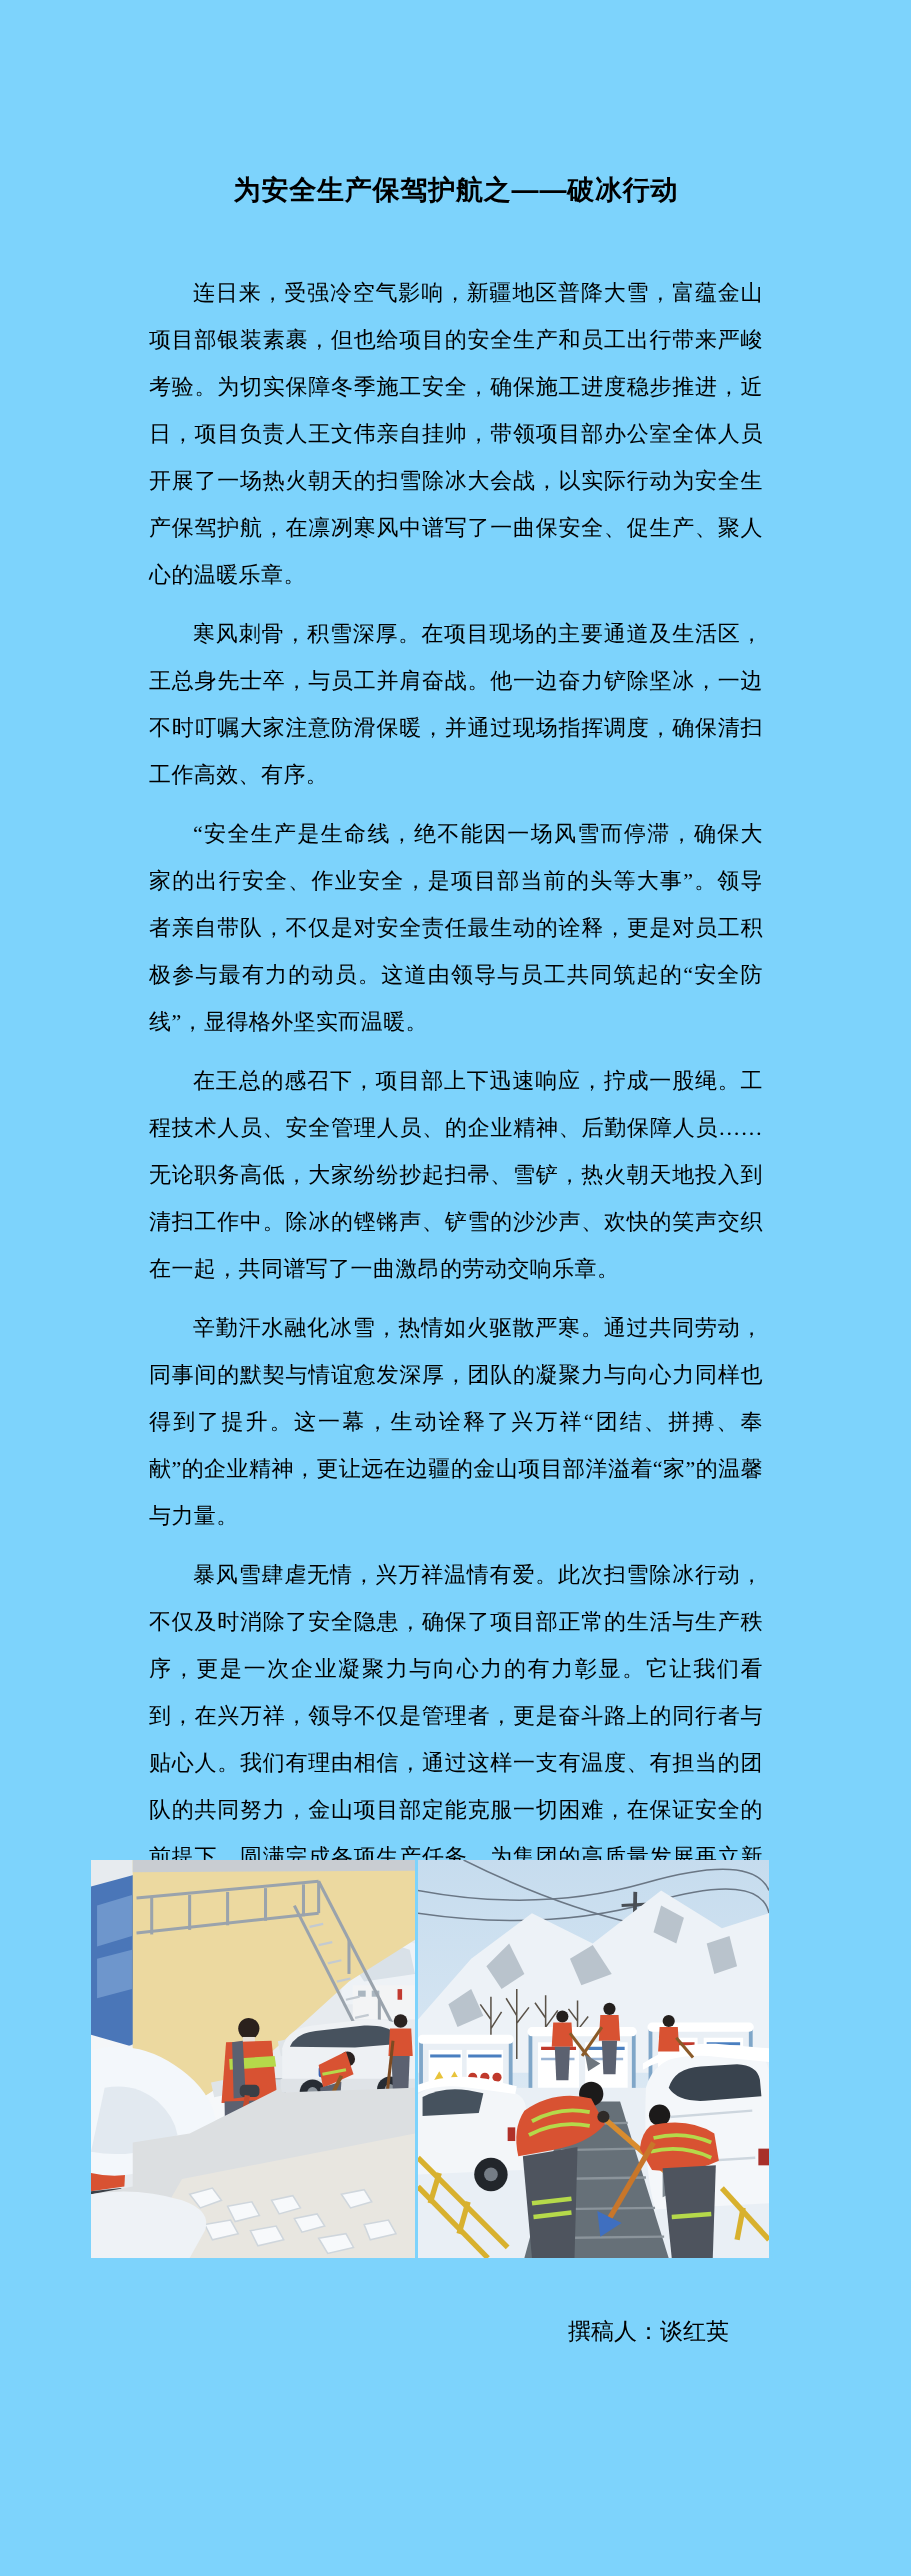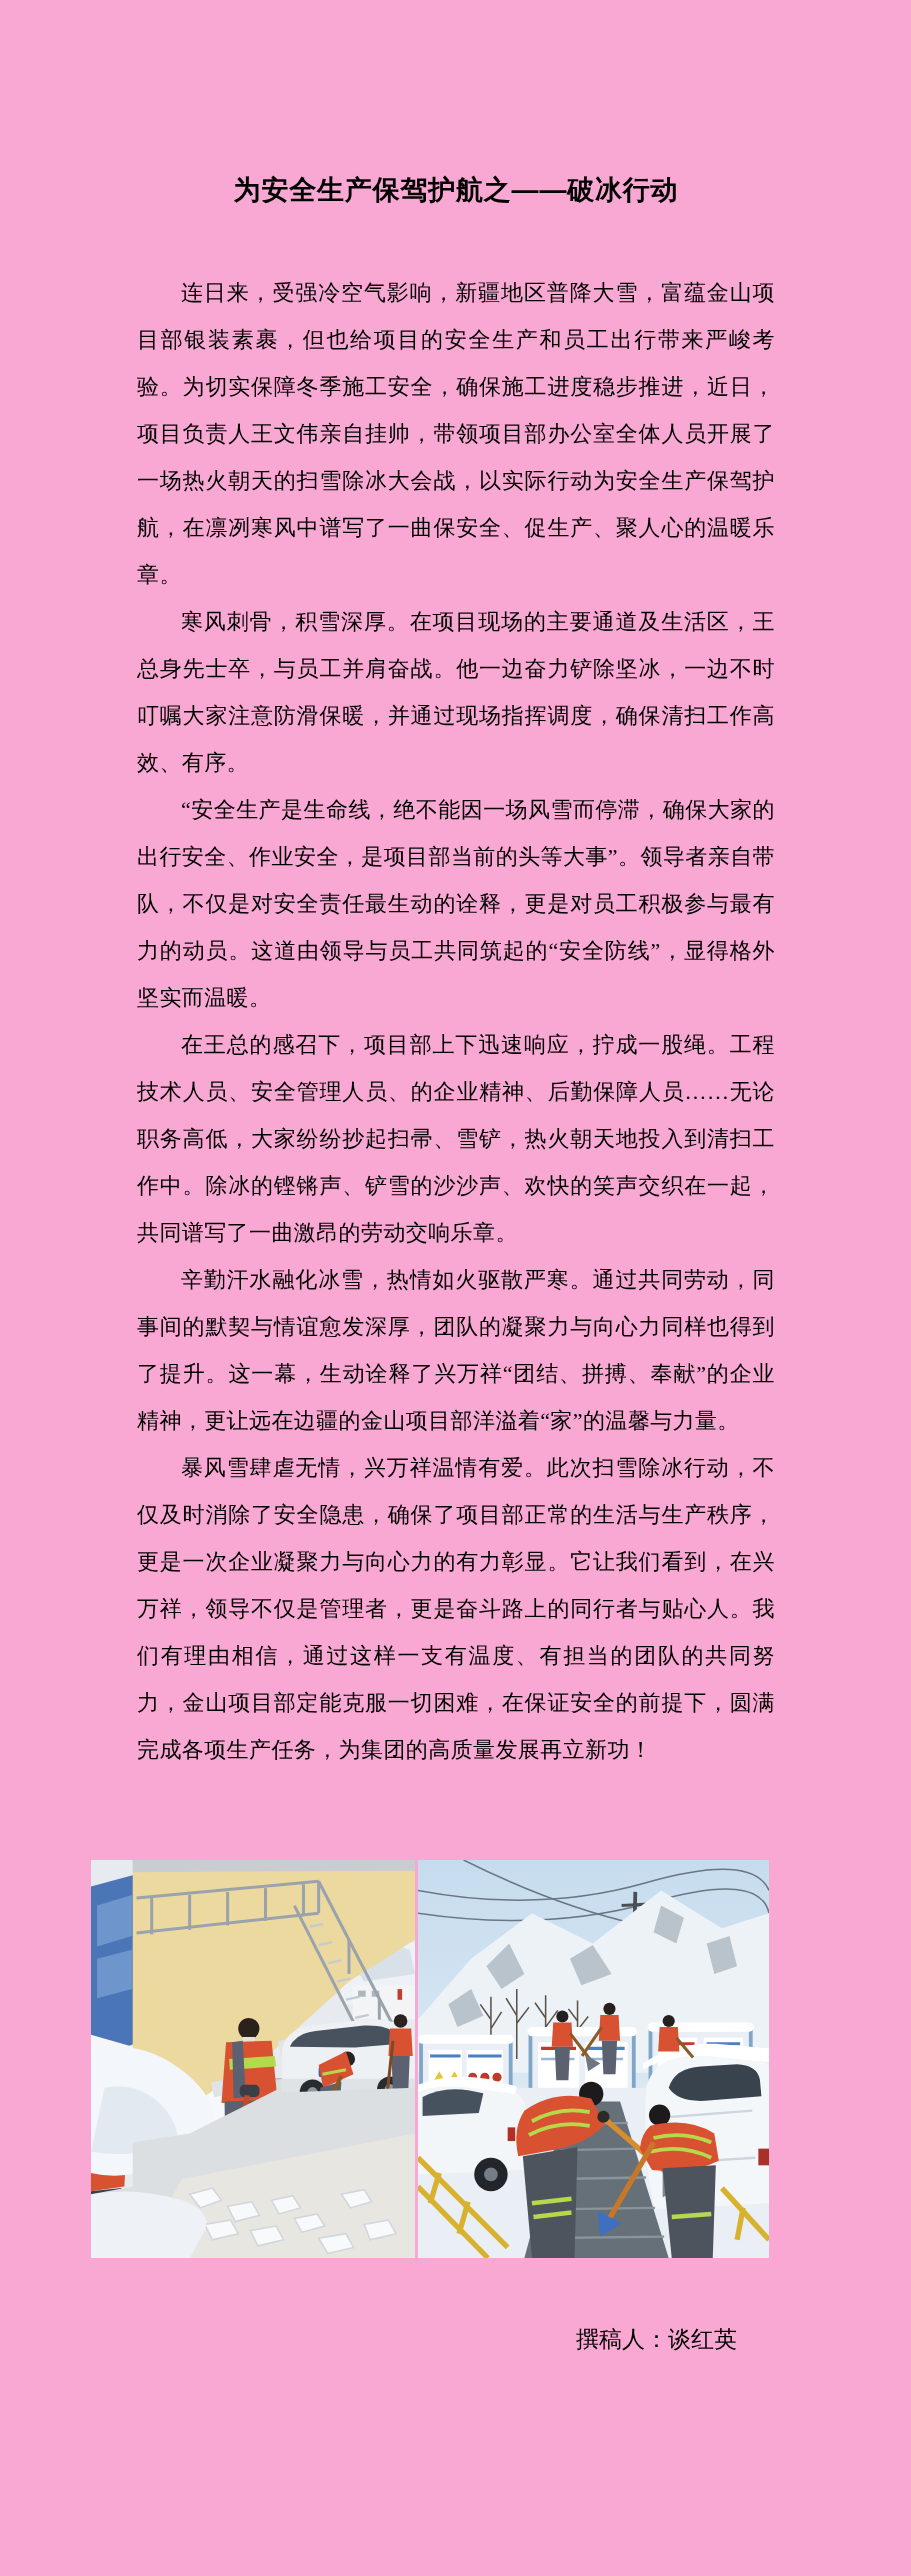--- a/index.html
+++ b/index.html
@@ -1,20 +1,20 @@
 <!DOCTYPE html>
 <html style="font-size:12px"><head>
 <meta charset="utf-8">
 <style>
   html, body { margin: 0; padding: 0; background: #ffffff; }
   .page {
     position: relative;
     width: 912px;
     height: 2576px;
-    background: #f9a8d4;
+    background: #7dd3fc;
     font-family: "Liberation Serif", serif;
     color: #000000;
     overflow: hidden;
   }
   .article-title {
     margin: 0;
     padding-top: 172px;
     text-align: center;
     font-family: "Liberation Sans", sans-serif;
     font-weight: 700;
@@ -25,21 +25,21 @@
   }
   .article-body {
     width: 638px;
     margin: 61px auto 0 auto;
     font-size: 22px;
     line-height: 47px;
     text-align: justify;
     letter-spacing: 0.4px;
   }
   .article-body p {
-    margin: 0;
+    margin: 12px;
     text-indent: 2em;
   }
   .photo-row {
     position: absolute;
     left: 91px;
     top: 1860px;
     width: 679px;
     height: 398px;
     display: flex;
     gap: 3px;
@@ -55,21 +55,21 @@
   .photo-row svg { display: block; width: 100%; height: 100%; }
   .credits {
     position: absolute;
     left: 564px;
     top: 2304px;
     font-size: 23px;
     line-height: 48px;
     text-align: left;
     white-space: nowrap;
   }
-  .credits p { margin: 12px; }
+  .credits p { margin: 4px; }
 </style>
 </head>
 <body>
 
 <div class="page">
 
   <h1 class="article-title">为安全生产保驾护航之——破冰行动</h1>
 
   <div class="article-body">
     <p>连日来，受强冷空气影响，新疆地区普降大雪，富蕴金山项目部银装素裹，但也给项目的安全生产和员工出行带来严峻考验。为切实保障冬季施工安全，确保施工进度稳步推进，近日，项目负责人王文伟亲自挂帅，带领项目部办公室全体人员开展了一场热火朝天的扫雪除冰大会战，以实际行动为安全生产保驾护航，在凛冽寒风中谱写了一曲保安全、促生产、聚人心的温暖乐章。</p>

